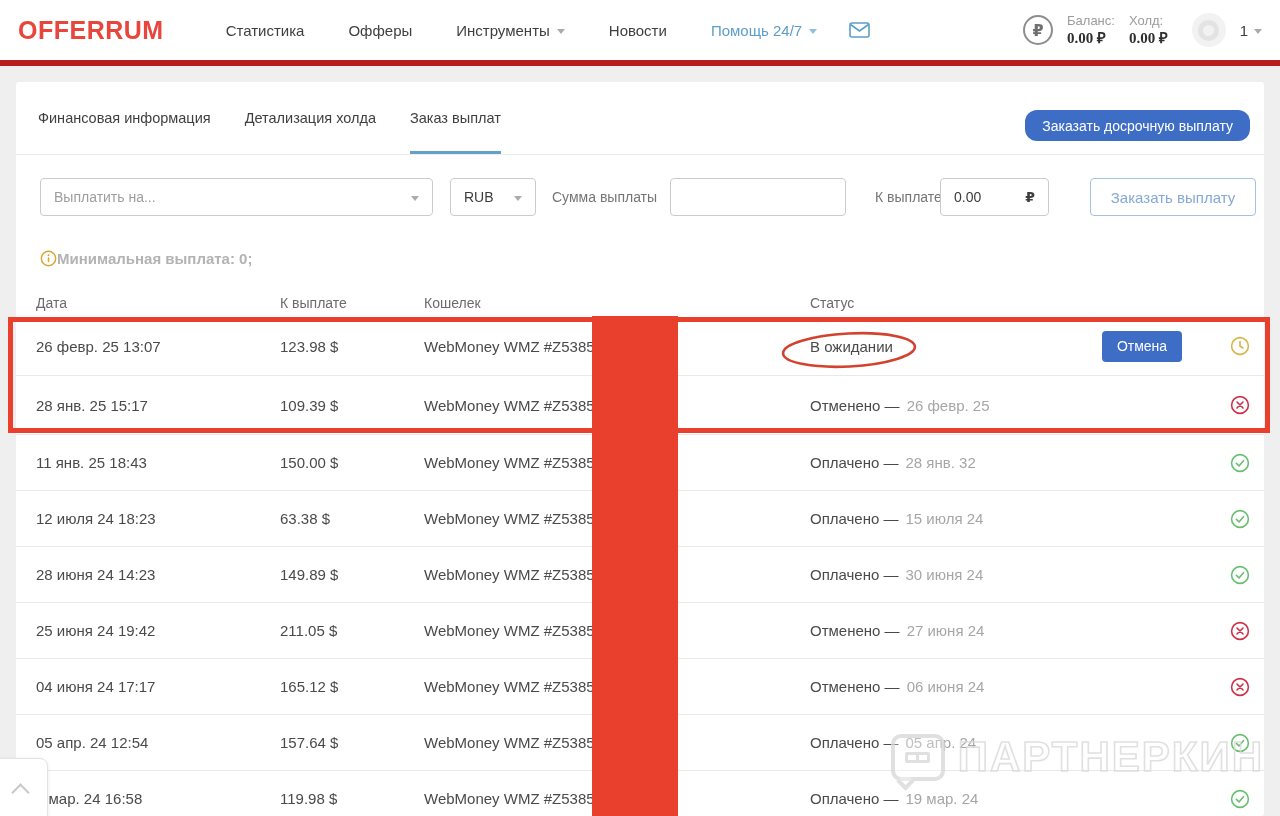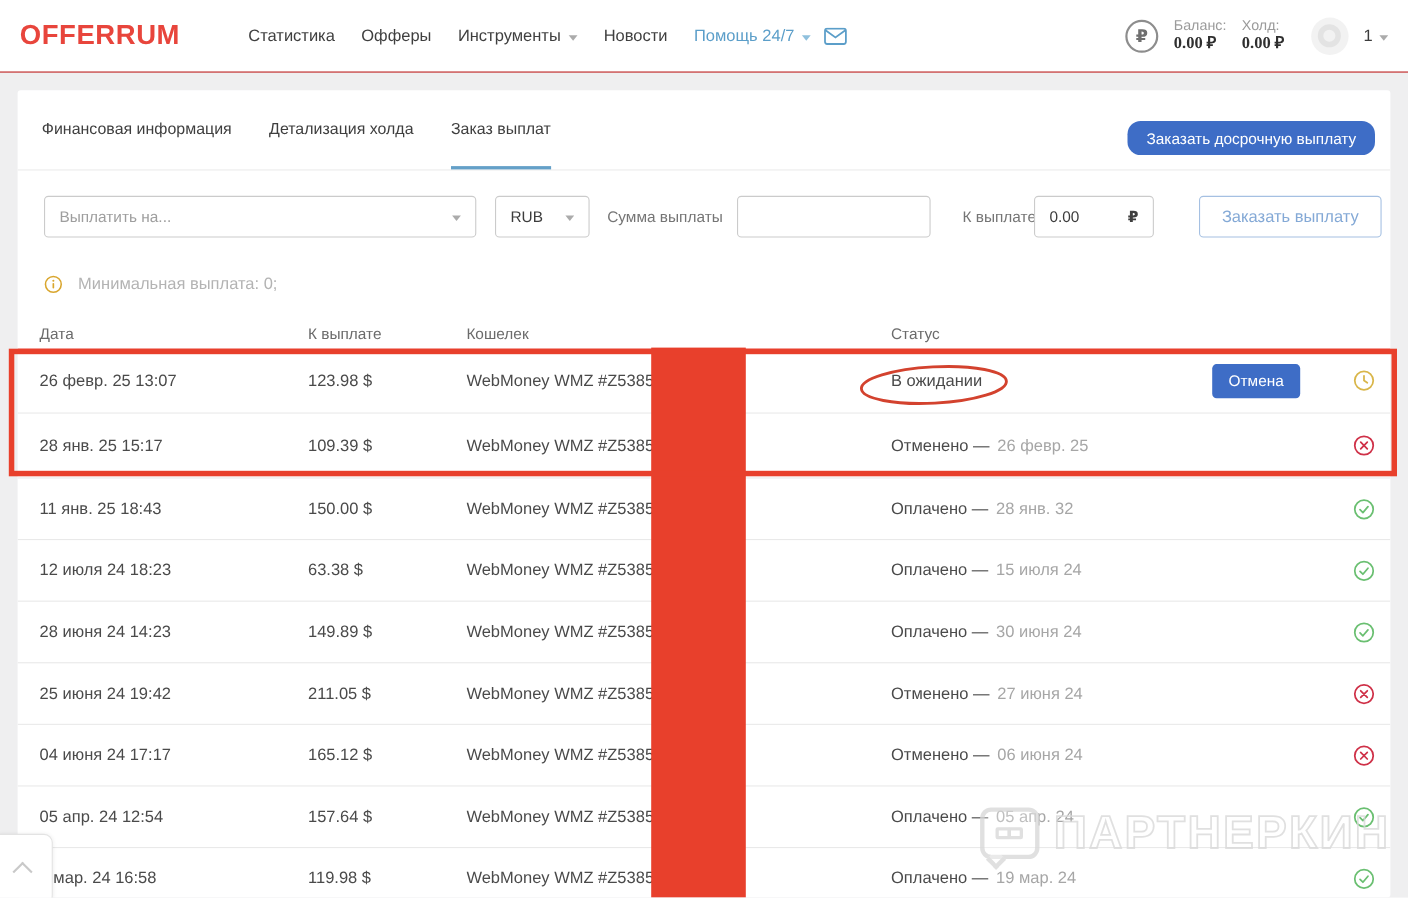--- a/index.html
+++ b/index.html
@@ -3,24 +3,24 @@
 <meta charset="utf-8">
 <style>
   * { margin:0; padding:0; }
   body{
     width:1280px;height:816px;position:relative;overflow:hidden;
     background:#efeff0;color:#3c3c3c;
     font-family:"Liberation Sans","DejaVu Sans",sans-serif;
   }
   
   .hdr{position:absolute;top:0;left:0;right:0;height:66px;background:#fff;
-    border-bottom:1px solid #b91c1c;display:flex;align-items:center;
+    border-bottom:6px solid #b91c1c;display:flex;align-items:center;
     padding:0 18px;box-sizing:border-box;z-index:2;}
   .logo{font-size:25px;font-weight:bold;color:#e8453c;letter-spacing:.5px;margin-right:62px;cursor:pointer;}
-  .nav{display:flex;align-items:center;gap:24px;font-size:15px;color:#3f3f3f;}
+  .nav{display:flex;align-items:center;gap:44px;font-size:15px;color:#3f3f3f;}
   .nav-item{cursor:pointer;display:flex;align-items:center;gap:7px;}
   .nav-item.help{color:#5b9ec9;}
   .chev{width:0;height:0;border-left:4px solid transparent;border-right:4px solid transparent;
     border-top:5px solid #ababab;display:inline-block;margin-top:3px;}
   .chev.blue{border-top-color:#8fc0dd;}
   .env{display:flex;align-items:center;cursor:pointer;margin-left:-12px;}
   .hdr-right{margin-left:auto;display:flex;align-items:center;gap:14px;}
   .coin{width:30px;height:30px;border:2px solid #8d8d8d;border-radius:50%;display:flex;
     align-items:center;justify-content:center;font-size:16px;font-weight:bold;color:#6f6f6f;box-sizing:border-box;}
   .bal{display:flex;flex-direction:column;font-size:13px;line-height:1.25;}
@@ -51,22 +51,22 @@
   #sel-cur{left:434px;width:86px;justify-content:space-between;}
   #lbl-sum{left:536px;}
   #inp-sum{left:654px;width:176px;border:1px solid #cbcbcb;border-radius:4px;padding:0 12px;
     font-size:14px;font-family:inherit;outline:none;}
   #lbl-topay{left:859px;}
   #box-topay{left:924px;width:109px;justify-content:space-between;cursor:default;}
   #box-topay .rub{font-weight:bold;color:#3f3f3f;}
   #btn-order{left:1074px;width:166px;background:#fff;border:1px solid #a5c0e2;border-radius:4px;
     color:#84a9d6;font-size:15px;cursor:pointer;font-family:inherit;}
   
-  .note{position:absolute;top:168px;left:24px;display:flex;align-items:center;gap:14px;
-    color:#b3b3b3;font-size:15px;}
+  .note{position:absolute;top:168px;left:24px;display:flex;align-items:center;
+    color:#b3b3b3;font-size:15px;font-weight:bold;}
   
   .thead{position:absolute;top:206px;left:0;right:0;height:29px;border-bottom:4px solid #ef4444;
     display:flex;align-items:center;font-size:14px;color:#6b6b6b;}
   .tbody{position:absolute;top:235px;left:0;right:0;bottom:0;}
   .trow{display:flex;align-items:center;height:55px;border-bottom:1px solid #e9e9e9;
     font-size:15px;color:#4a4a4a;}
   .tbody .trow:nth-child(1),.tbody .trow:nth-child(2){height:58px;}
   .c-date{width:264px;padding-left:20px;box-sizing:border-box;white-space:nowrap;}
   .c-amount{width:144px;}
   .c-wallet{width:386px;white-space:nowrap;overflow:hidden;}

